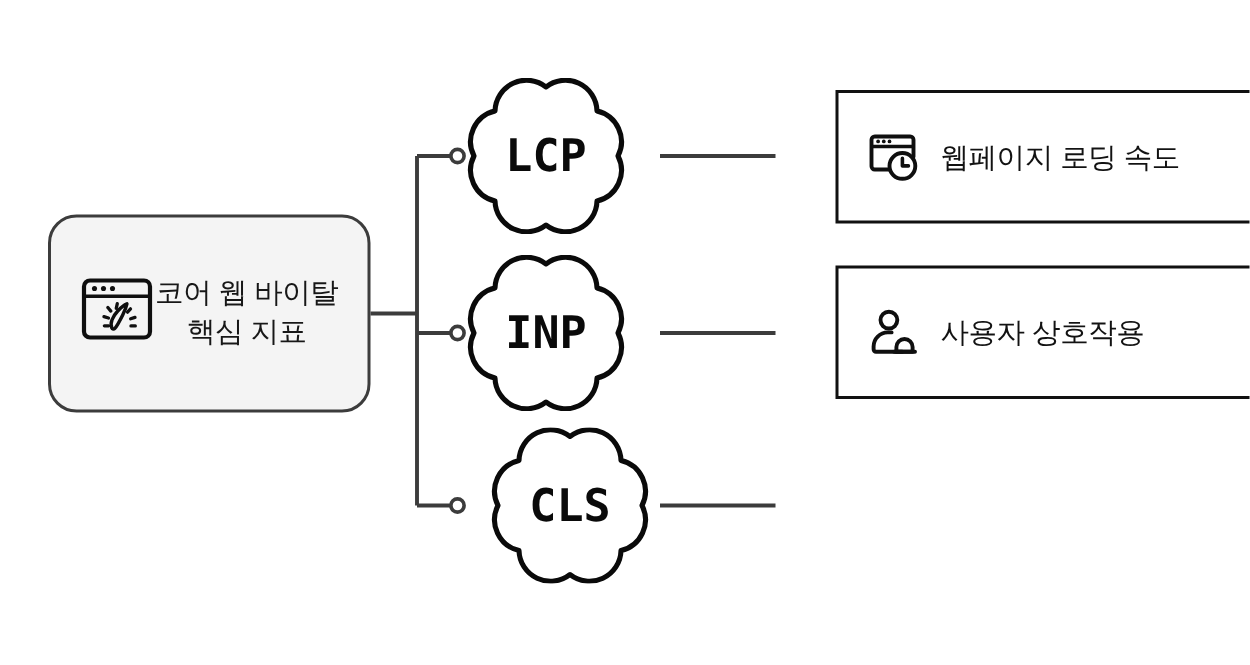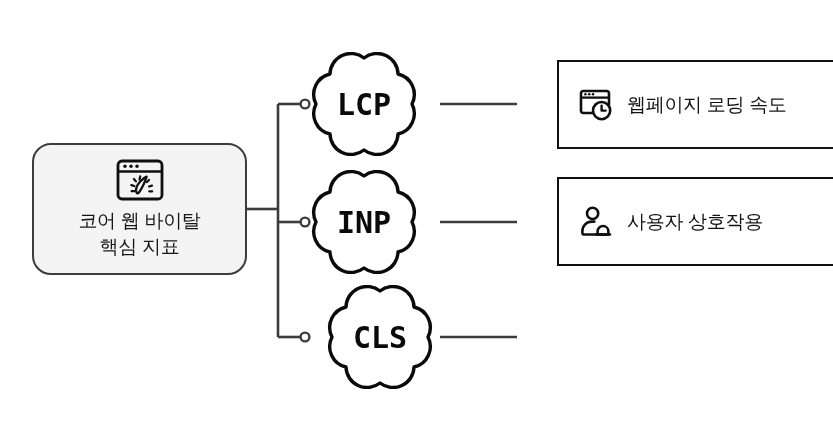--- a/index.html
+++ b/index.html
@@ -25,21 +25,20 @@
     position: absolute;
     left: 32px;
     top: 143px;
     width: 215px;
     height: 132px;
     box-sizing: border-box;
     background: #f4f4f4;
     border: 2.5px solid #3c3c3c;
     border-radius: 19px;
     display: flex;
-    flex-direction: column;
     align-items: center;
     justify-content: center;
   }
   .root-icon {
     width: 50px;
     height: 44px;
     margin-bottom: 6px;
     display: block;
   }
   .root-label {

